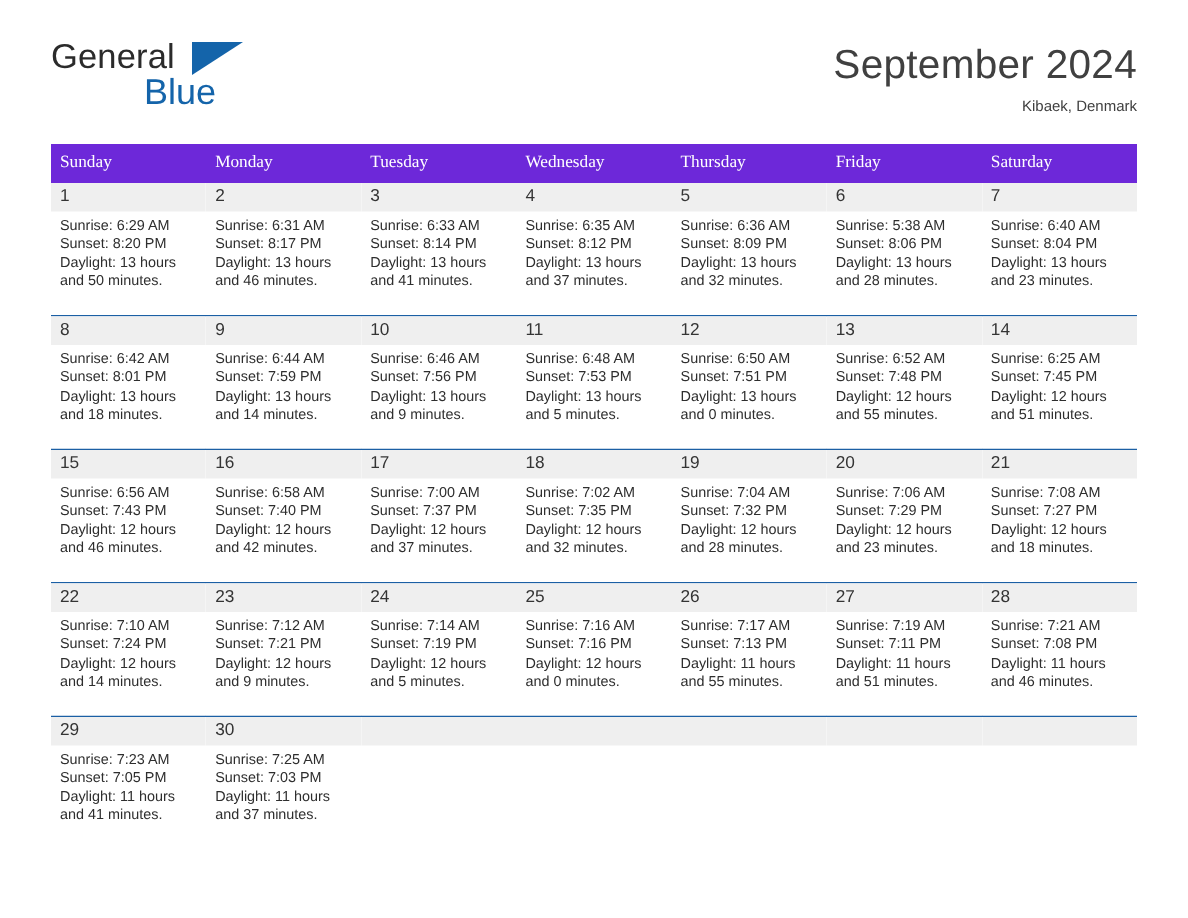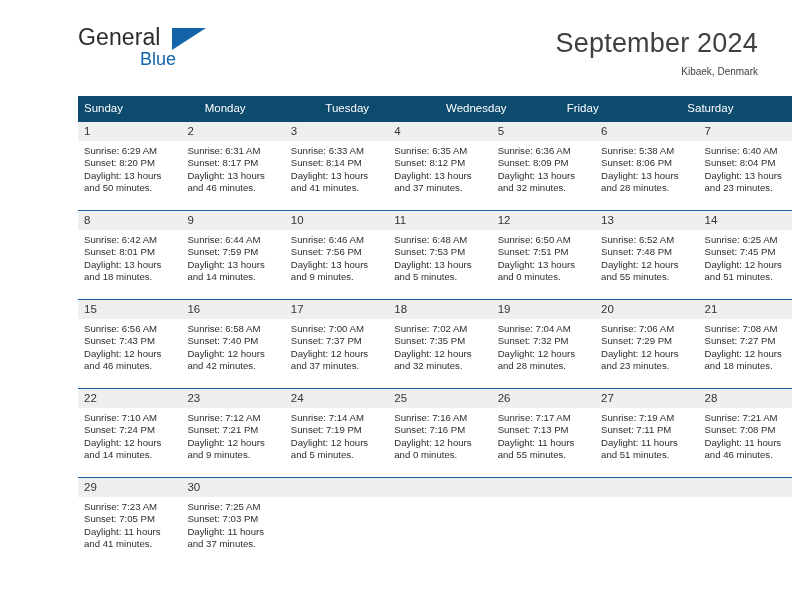--- a/index.html
+++ b/index.html
@@ -14,21 +14,20 @@
     color: #222222;
     overflow: hidden;
     position: relative;
   }
 
   .page {
     width: 792px;
     height: 581px;
     position: relative;
     box-sizing: border-box;
-    padding-left: 44px;
   }
 
   
   .top {
     display: flex;
     align-items: flex-start;
     justify-content: space-between;
     padding: 26px 34px 0 34px;
     box-sizing: border-box;
     height: 96px;
@@ -44,21 +43,21 @@
   .logo-general {
     font-size: 23px;
     color: #2b2b2b;
     letter-spacing: .1px;
     display: block;
     position: absolute;
     left: 0;
     top: 0;
   }
   .logo-blue {
-    font-size: 18px;
+    font-size: 24px;
     color: #1464aa;
     display: block;
     position: absolute;
     left: 62px;
     top: 24px;
   }
   .logo-tri {
     position: absolute;
     left: 94px;
     top: 2px;
@@ -89,21 +88,22 @@
 
   
   .calendar {
     margin: 0 34px;
     width: 724px;
     box-sizing: border-box;
   }
 
   .weekday-row {
     display: flex;
-    background: #0c4a6e;
+    background: #6d28d9;
+    font-family: Liberation Serif, serif;
   }
   .weekday {
     flex: 1 1 0;
     color: #ffffff;
     font-size: 11.5px;
     padding: 5px 0 5px 6px;
     box-sizing: border-box;
     line-height: 1.35;
   }
 
@@ -164,20 +164,21 @@
     </div>
 
   </div>
 
   <div class="calendar">
     <div class="weekday-row" id="weekday-row">
         <div class="weekday">Sunday</div>
         <div class="weekday">Monday</div>
         <div class="weekday">Tuesday</div>
         <div class="weekday">Wednesday</div>
+        <div class="weekday">Thursday</div>
         <div class="weekday">Friday</div>
         <div class="weekday">Saturday</div>
       </div>
     <div id="weeks-container">
         <div class="week first">
           <div class="daycell">
             <div class="daynum">1</div>
             <div class="info">
               <div>Sunrise: 6:29 AM</div>
               <div>Sunset: 8:20 PM</div>

